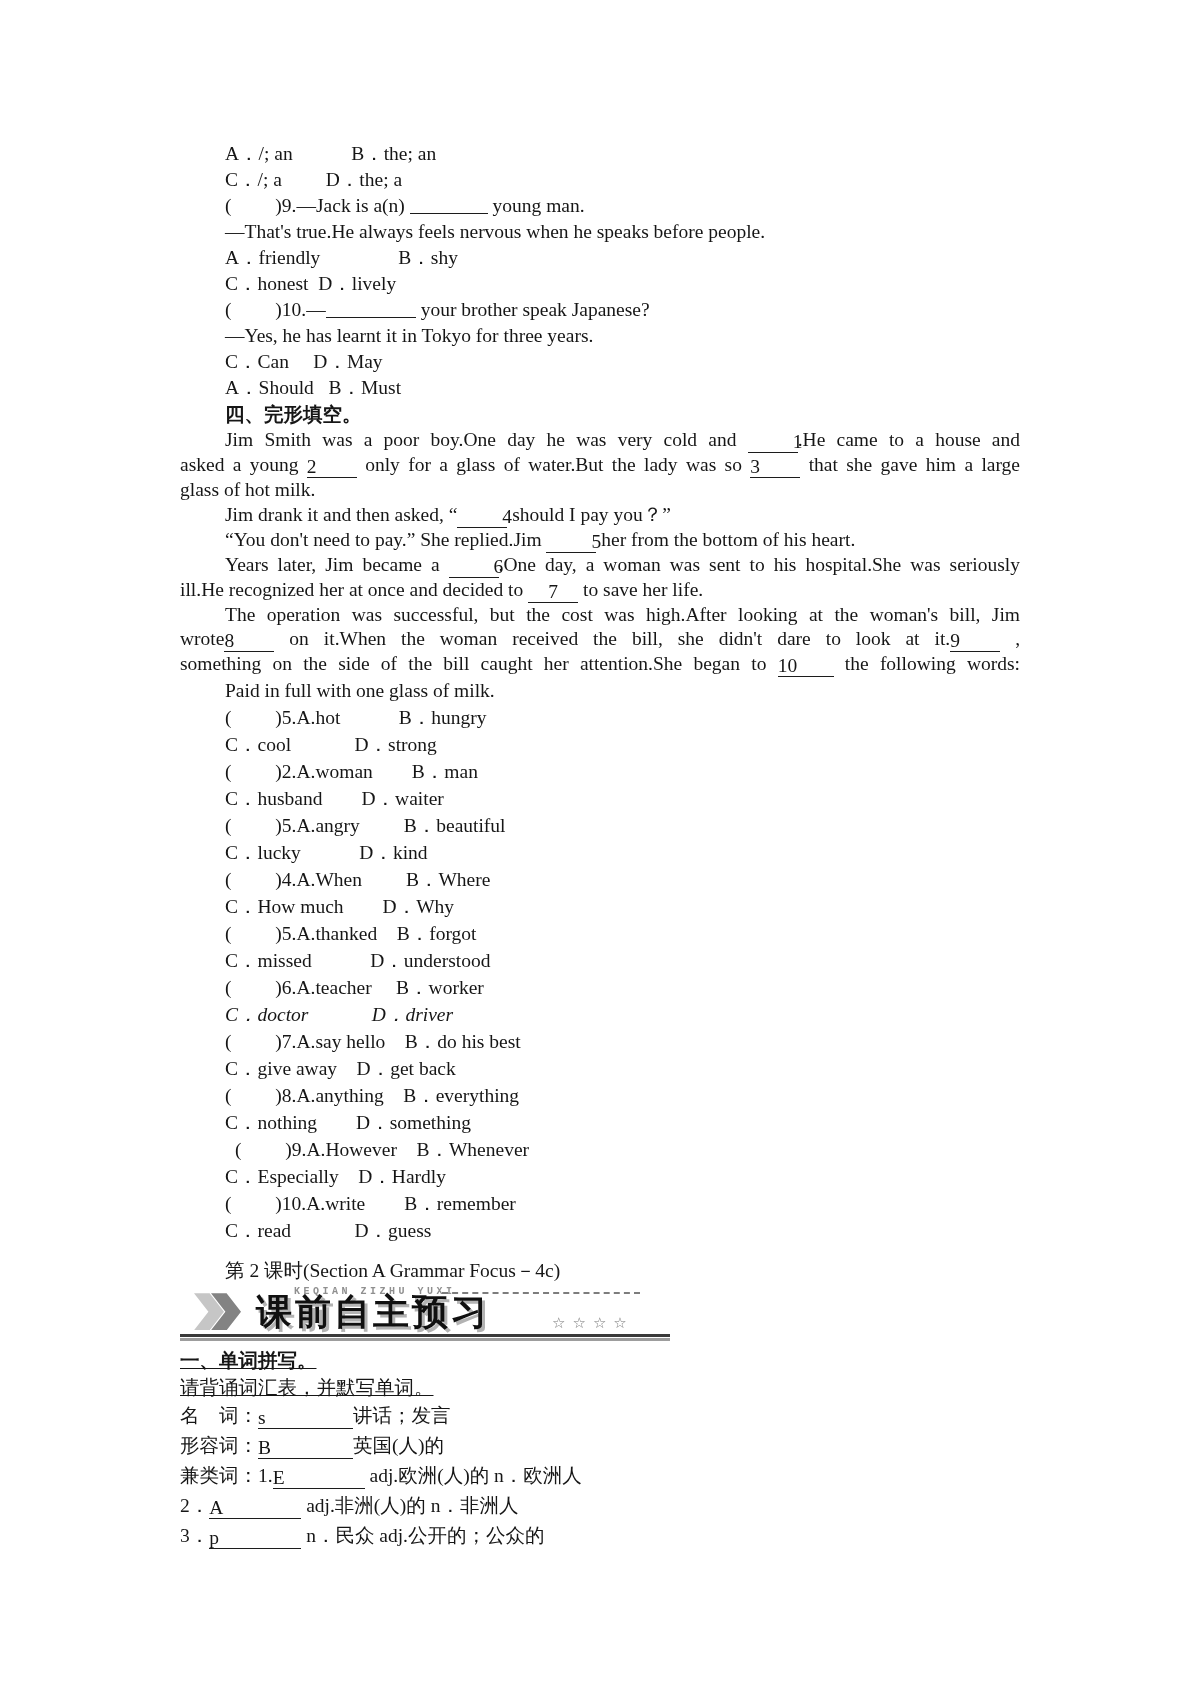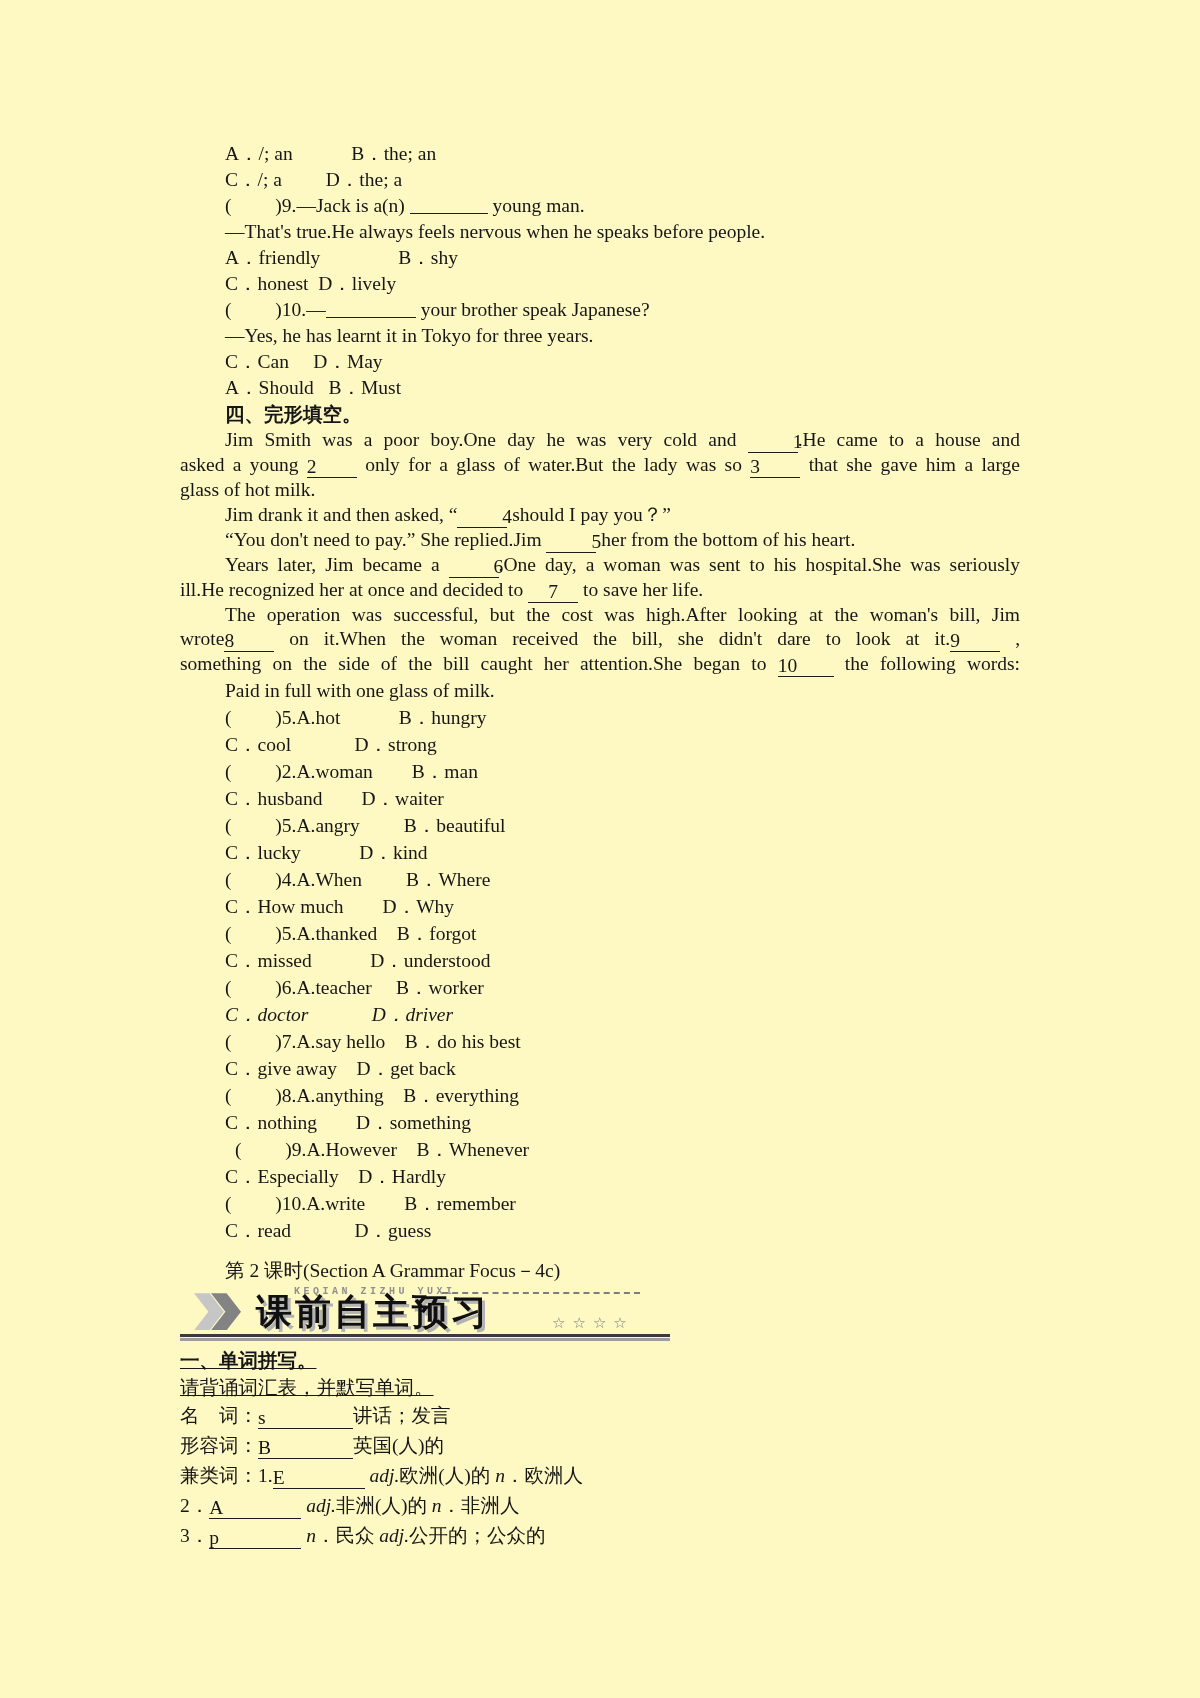--- a/index.html
+++ b/index.html
@@ -1,23 +1,23 @@
 <!DOCTYPE html>
 <html><head>
 <meta charset="utf-8">
 <style>
   html,body{margin:0;padding:0;background:#e8e8e8;}
-  .page{position:relative;width:1200px;height:1698px;background:#fef9c3;margin:0 auto;
+  .page{position:relative;width:1200px;height:1698px;background:#ffffff;margin:0 auto;
         font-family:"Liberation Serif","DejaVu Serif",serif;color:#161616;overflow:hidden;}
   .content{position:absolute;left:180px;top:141px;width:840px;}
   .block{width:840px;}
   .line{font-size:19.5px;white-space:pre-wrap;}
   .line.j{white-space:normal;text-align:justify;text-align-last:justify;text-justify:inter-word;}
   .bold{font-weight:700;font-family:"Liberation Sans","DejaVu Sans",sans-serif;}
-  .ital{font-style:italic;}
+  .ital{}
   .blank{display:inline-block;border-bottom:1.8px solid #1c1c1c;text-align:center;
          height:20px;line-height:20px;vertical-align:-2px;}
   .blank.left{text-align:left;}
   
   .band{position:relative;width:840px;height:60px;}
   .chev{position:absolute;width:30px;height:37px;
         clip-path:polygon(0 0,52% 0,100% 50%,52% 100%,0 100%,48% 50%);}
   .chev.c1{left:14px;top:9px;background:#c6c6c6;}
   .chev.c2{left:31px;top:9px;background:#838383;}
   .band-kicker{position:absolute;left:114px;top:2px;font-family:Liberation Mono, monospace;

